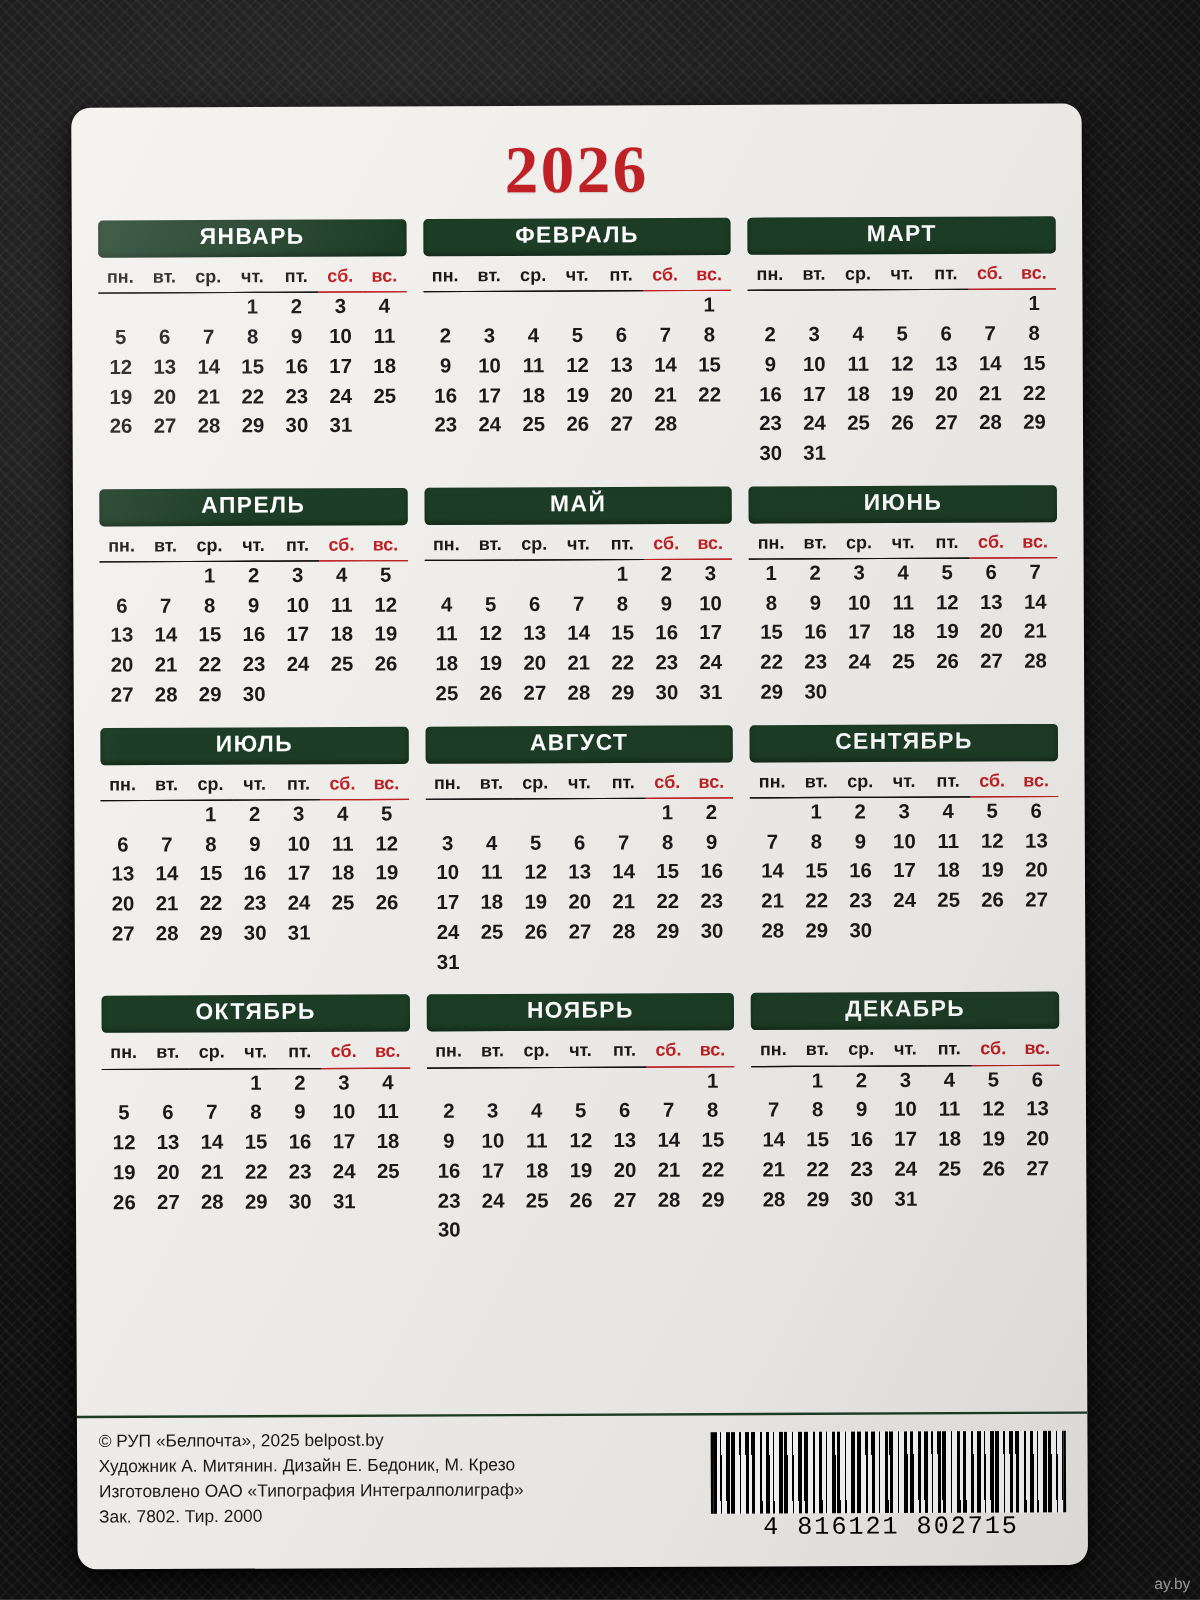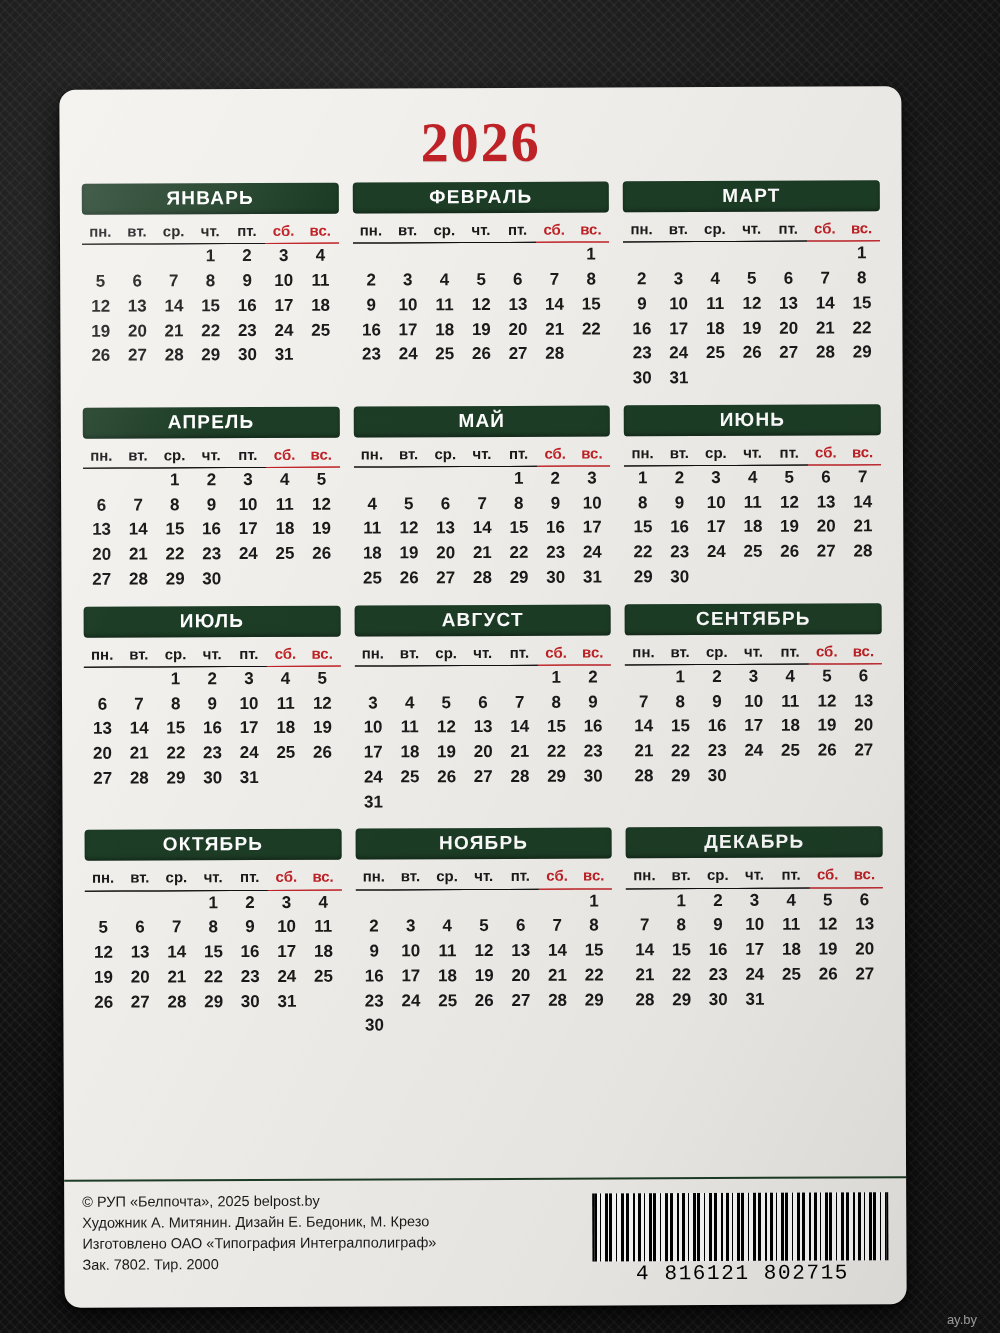--- a/index.html
+++ b/index.html
@@ -140,21 +140,21 @@
     font-family: "Liberation Mono", monospace;
     font-size: 21px;
     letter-spacing: 1.6px;
     color: #000;
     margin-top: 1px;
   }
 
   
   .watermark {
     position: absolute;
-    right: 23px; bottom: 6px;
+    right: 8px; bottom: 6px;
     font-size: 13px;
     color: rgba(255,255,255,0.55);
     font-family: "Liberation Sans", sans-serif;
   }
 </style>
 </head>
 <body>
 
 <div id="card">
 

